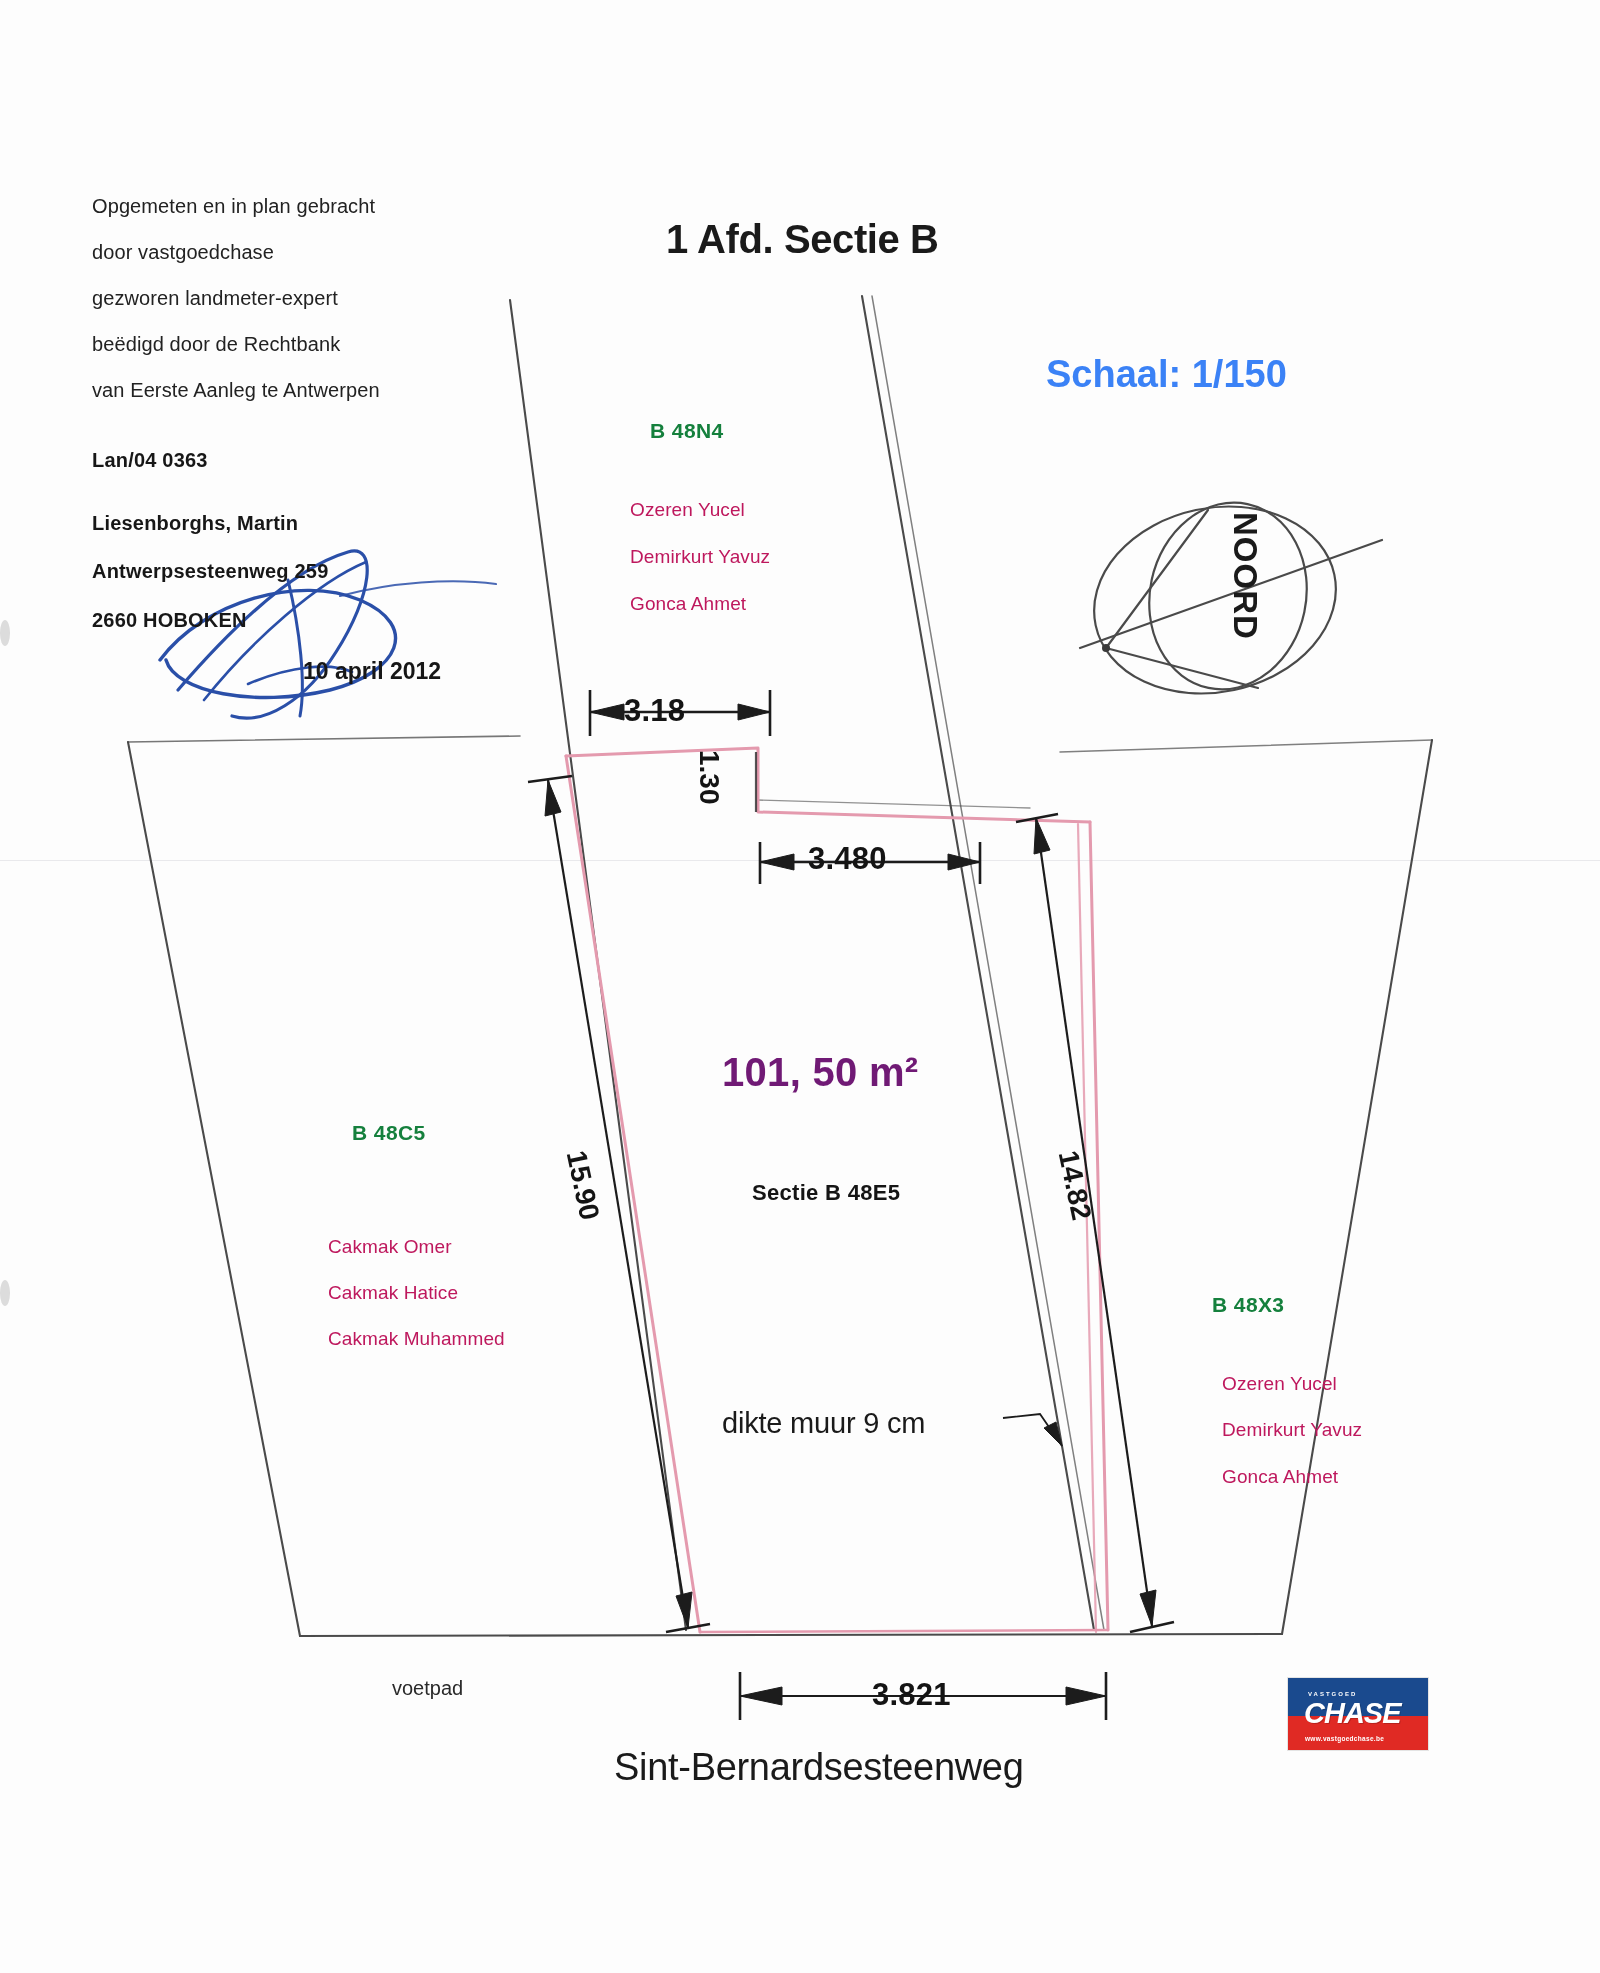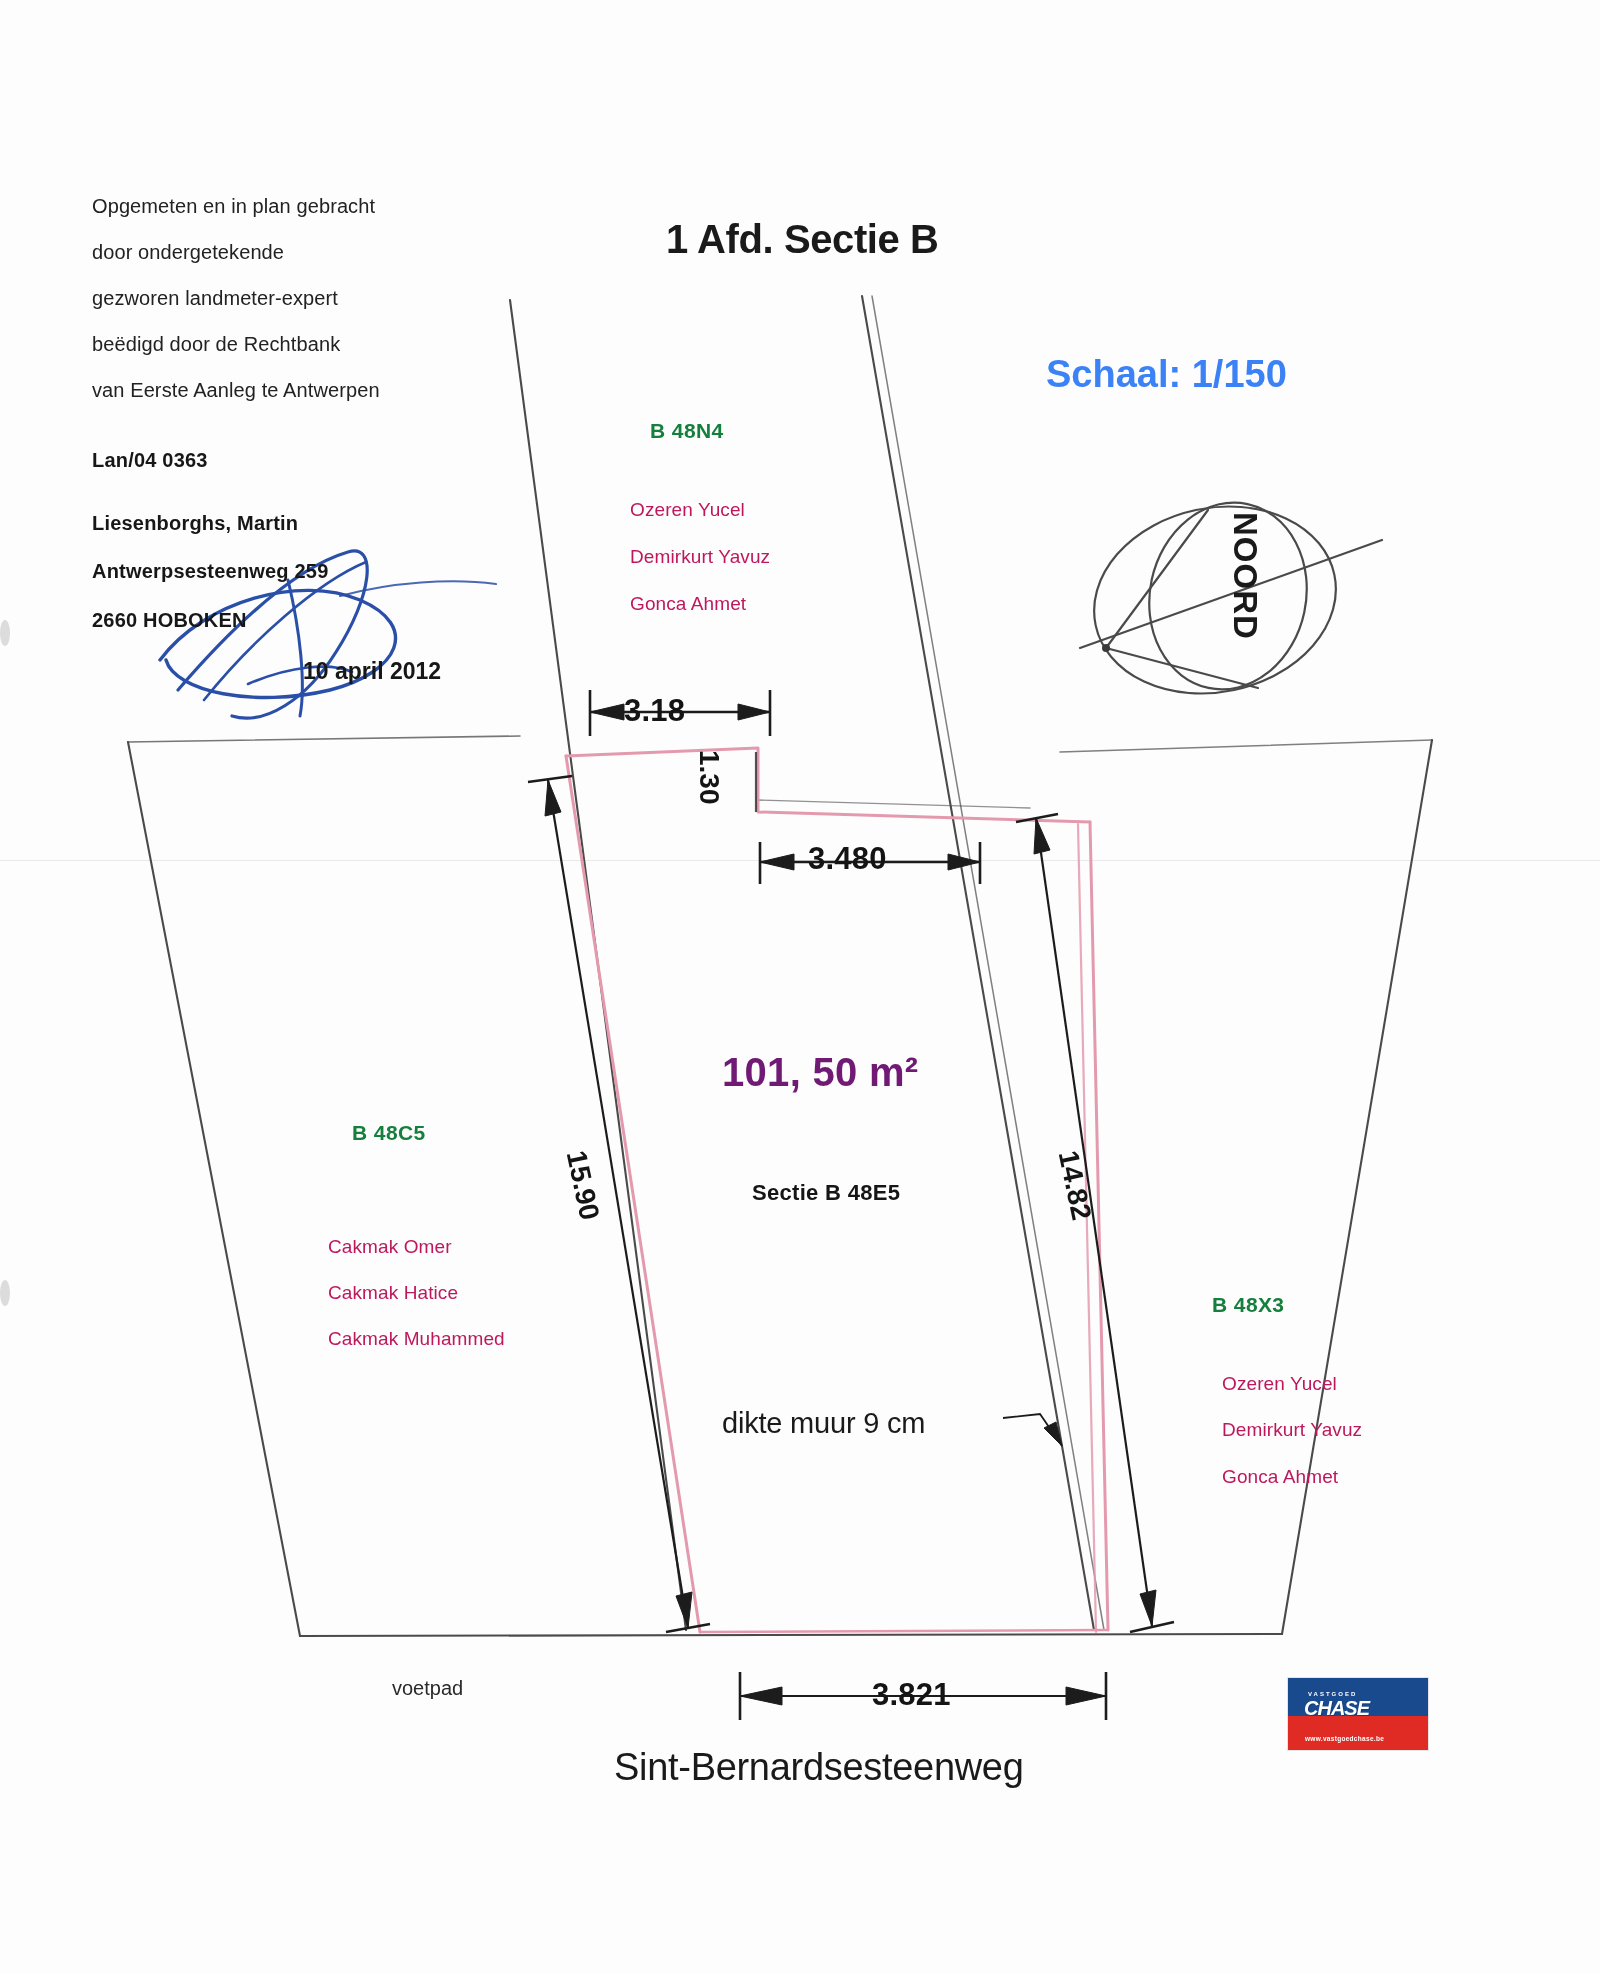--- a/index.html
+++ b/index.html
@@ -151,21 +151,21 @@
     left: 20px; top: 13px;
     font-size: 6px;
     font-weight: bold;
     letter-spacing: 2px;
     color: #ffffff;
     z-index: 3;
   }
   .logo-chase {
     position: absolute;
     left: 16px; top: 19px;
-    font-size: 20px;
+    font-size: 29px;
     font-weight: bold;
     font-style: italic;
     letter-spacing: -1px;
     color: #ffffff;
     z-index: 3;
     text-shadow: 1px 1px 0 rgba(0,0,0,0.18);
   }
   .logo-url {
     position: absolute;
     left: 17px; top: 57px;
@@ -275,21 +275,21 @@
       <path d="M288 580 C300 630 306 684 300 716" stroke-width="3"></path>
       <path d="M248 684 C290 666 330 662 352 672" stroke-width="2.6"></path>
       <path d="M340 596 C392 582 452 578 496 584" stroke-width="2.2" opacity="0.85"></path>
     </g>
   </svg>
 
   <div class="txt title-main" style="left:666px; top:218px;">1 Afd. Sectie B</div>
   <div class="txt scale-label" style="left:1046px; top:355px;">Schaal: 1/150</div>
 
   <div class="txt legal-line" style="left:92px; top:196px;">Opgemeten en in plan gebracht</div>
-  <div class="txt legal-line" style="left:92px; top:242px;">door ondergetekende</div>
+  <div class="txt legal-line" style="left:92px; top:242px;">door vastgoedchase</div>
   <div class="txt legal-line" style="left:92px; top:288px;">gezworen landmeter-expert</div>
   <div class="txt legal-line" style="left:92px; top:334px;">beëdigd door de Rechtbank</div>
   <div class="txt legal-line" style="left:92px; top:380px;">van Eerste Aanleg te Antwerpen</div>
 
   <div class="txt legal-bold" style="left:92px; top:450px;">Lan/04 0363</div>
   <div class="txt legal-bold" style="left:92px; top:513px;">Liesenborghs, Martin</div>
   <div class="txt legal-bold" style="left:92px; top:561px;">Antwerpsesteenweg 259</div>
   <div class="txt legal-bold" style="left:92px; top:610px;">2660 HOBOKEN</div>
   <div class="txt date-label" style="left:303px; top:659px;">10 april 2012</div>
 

